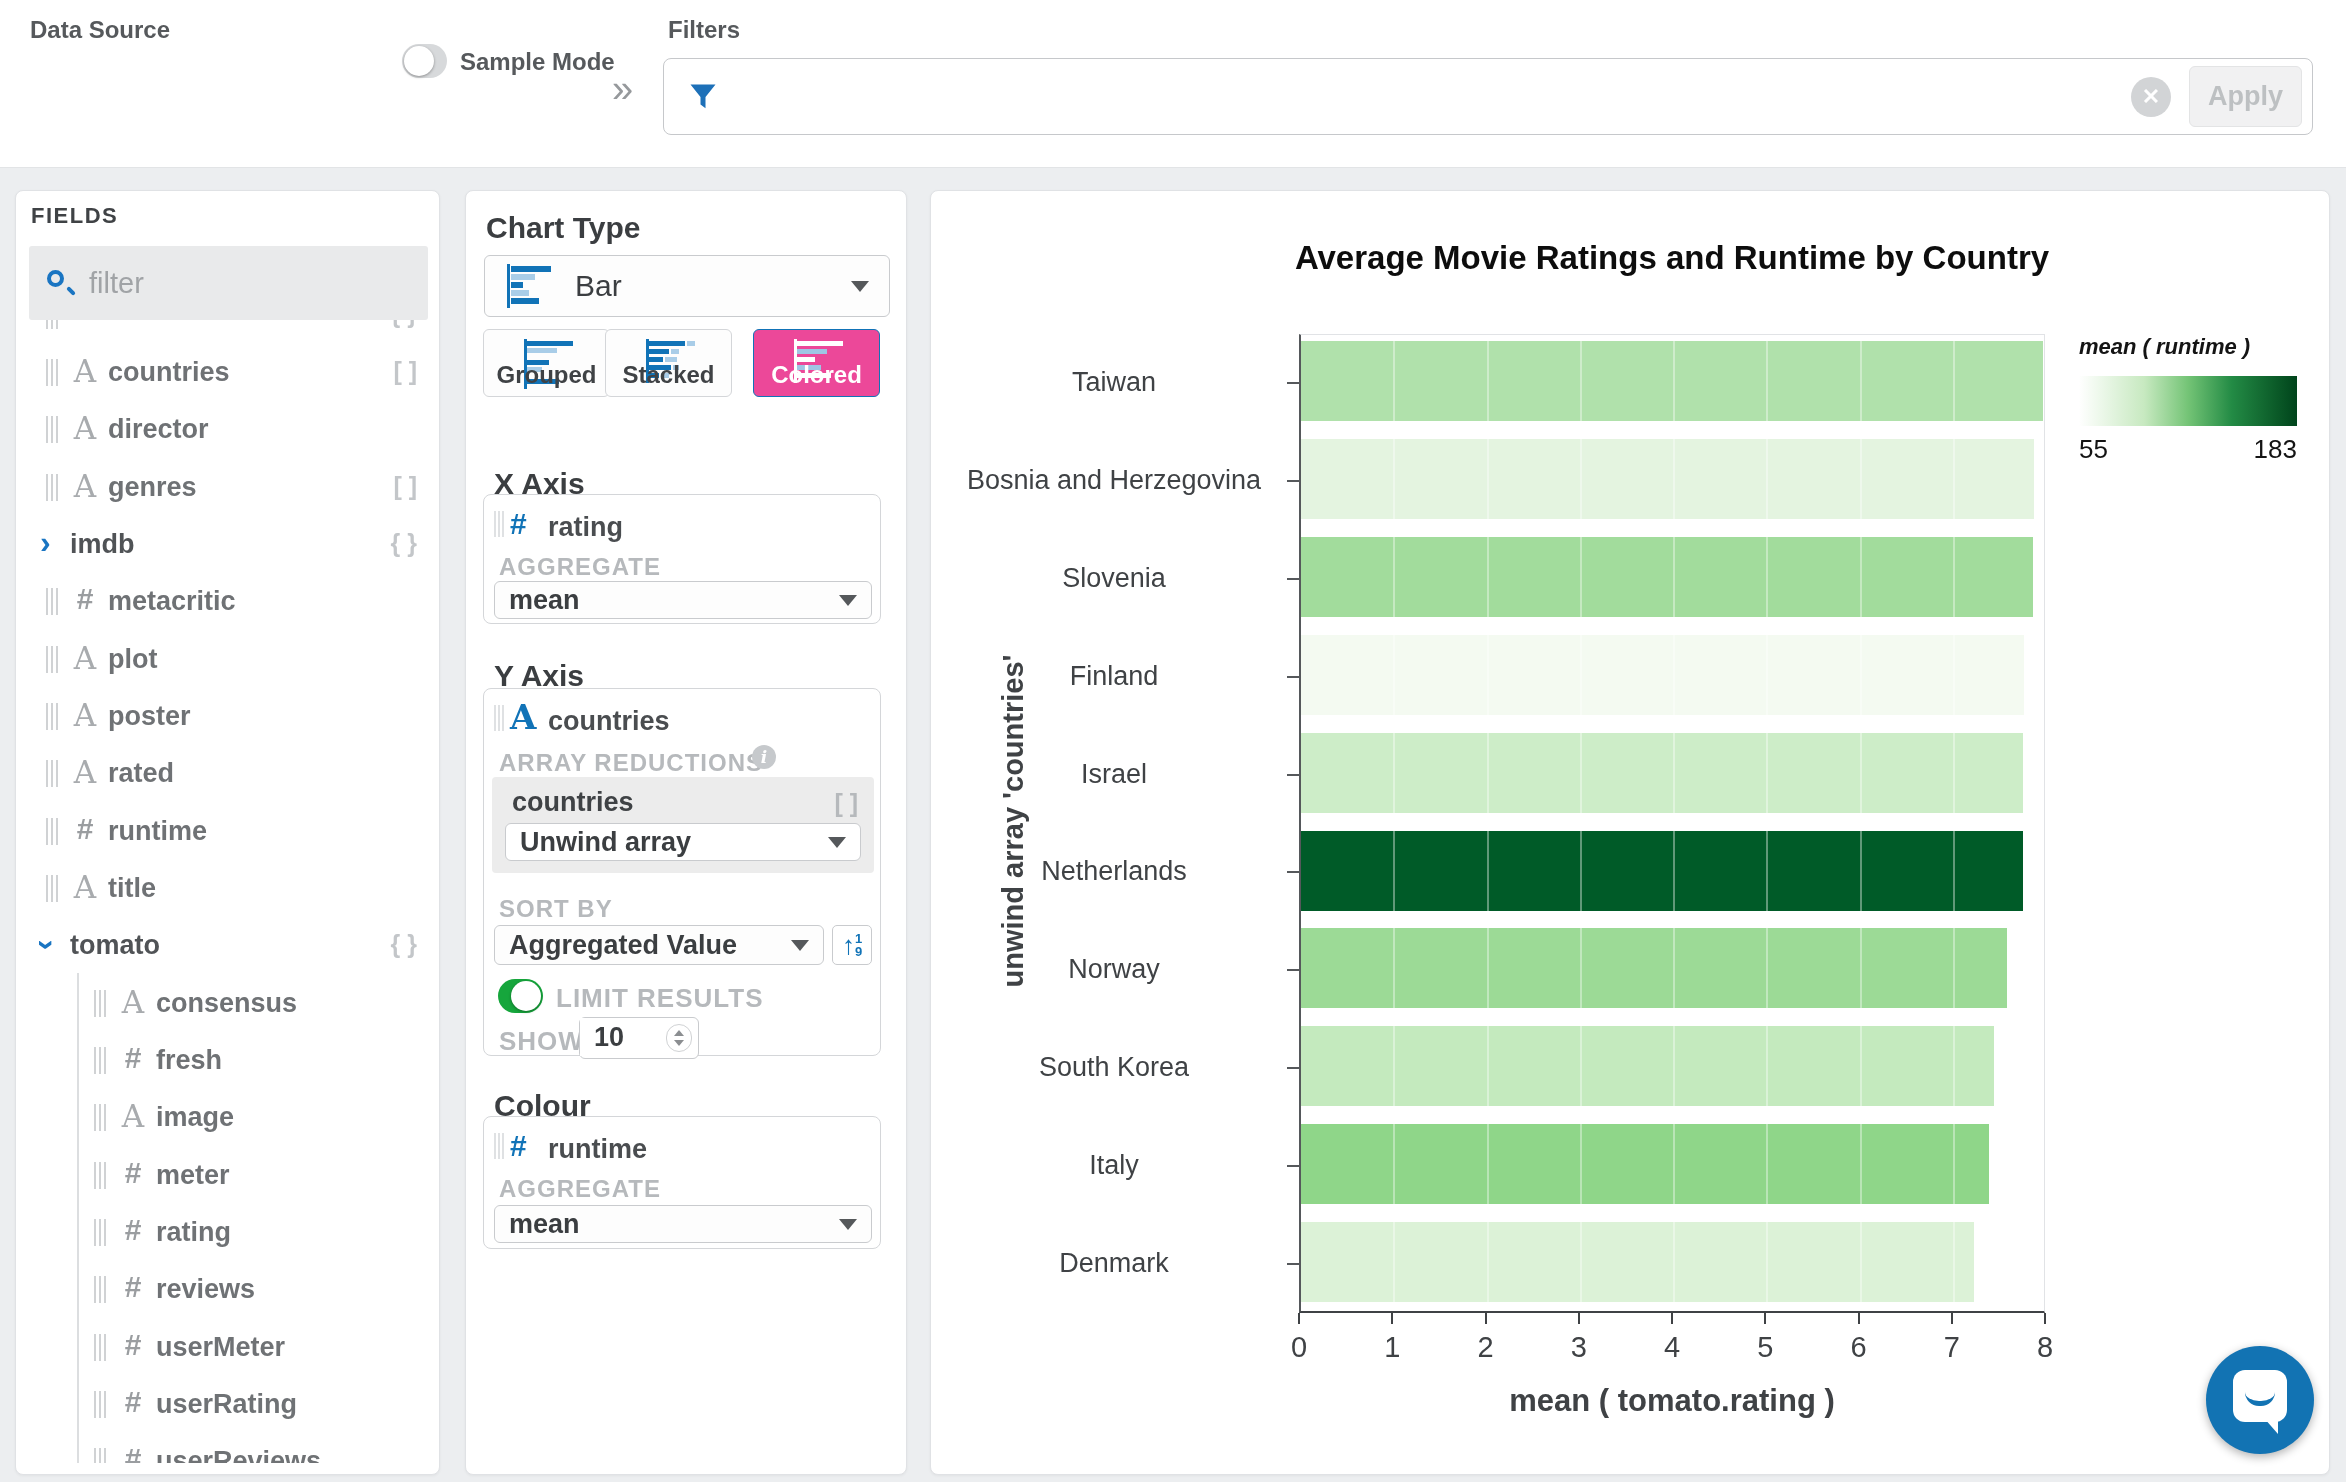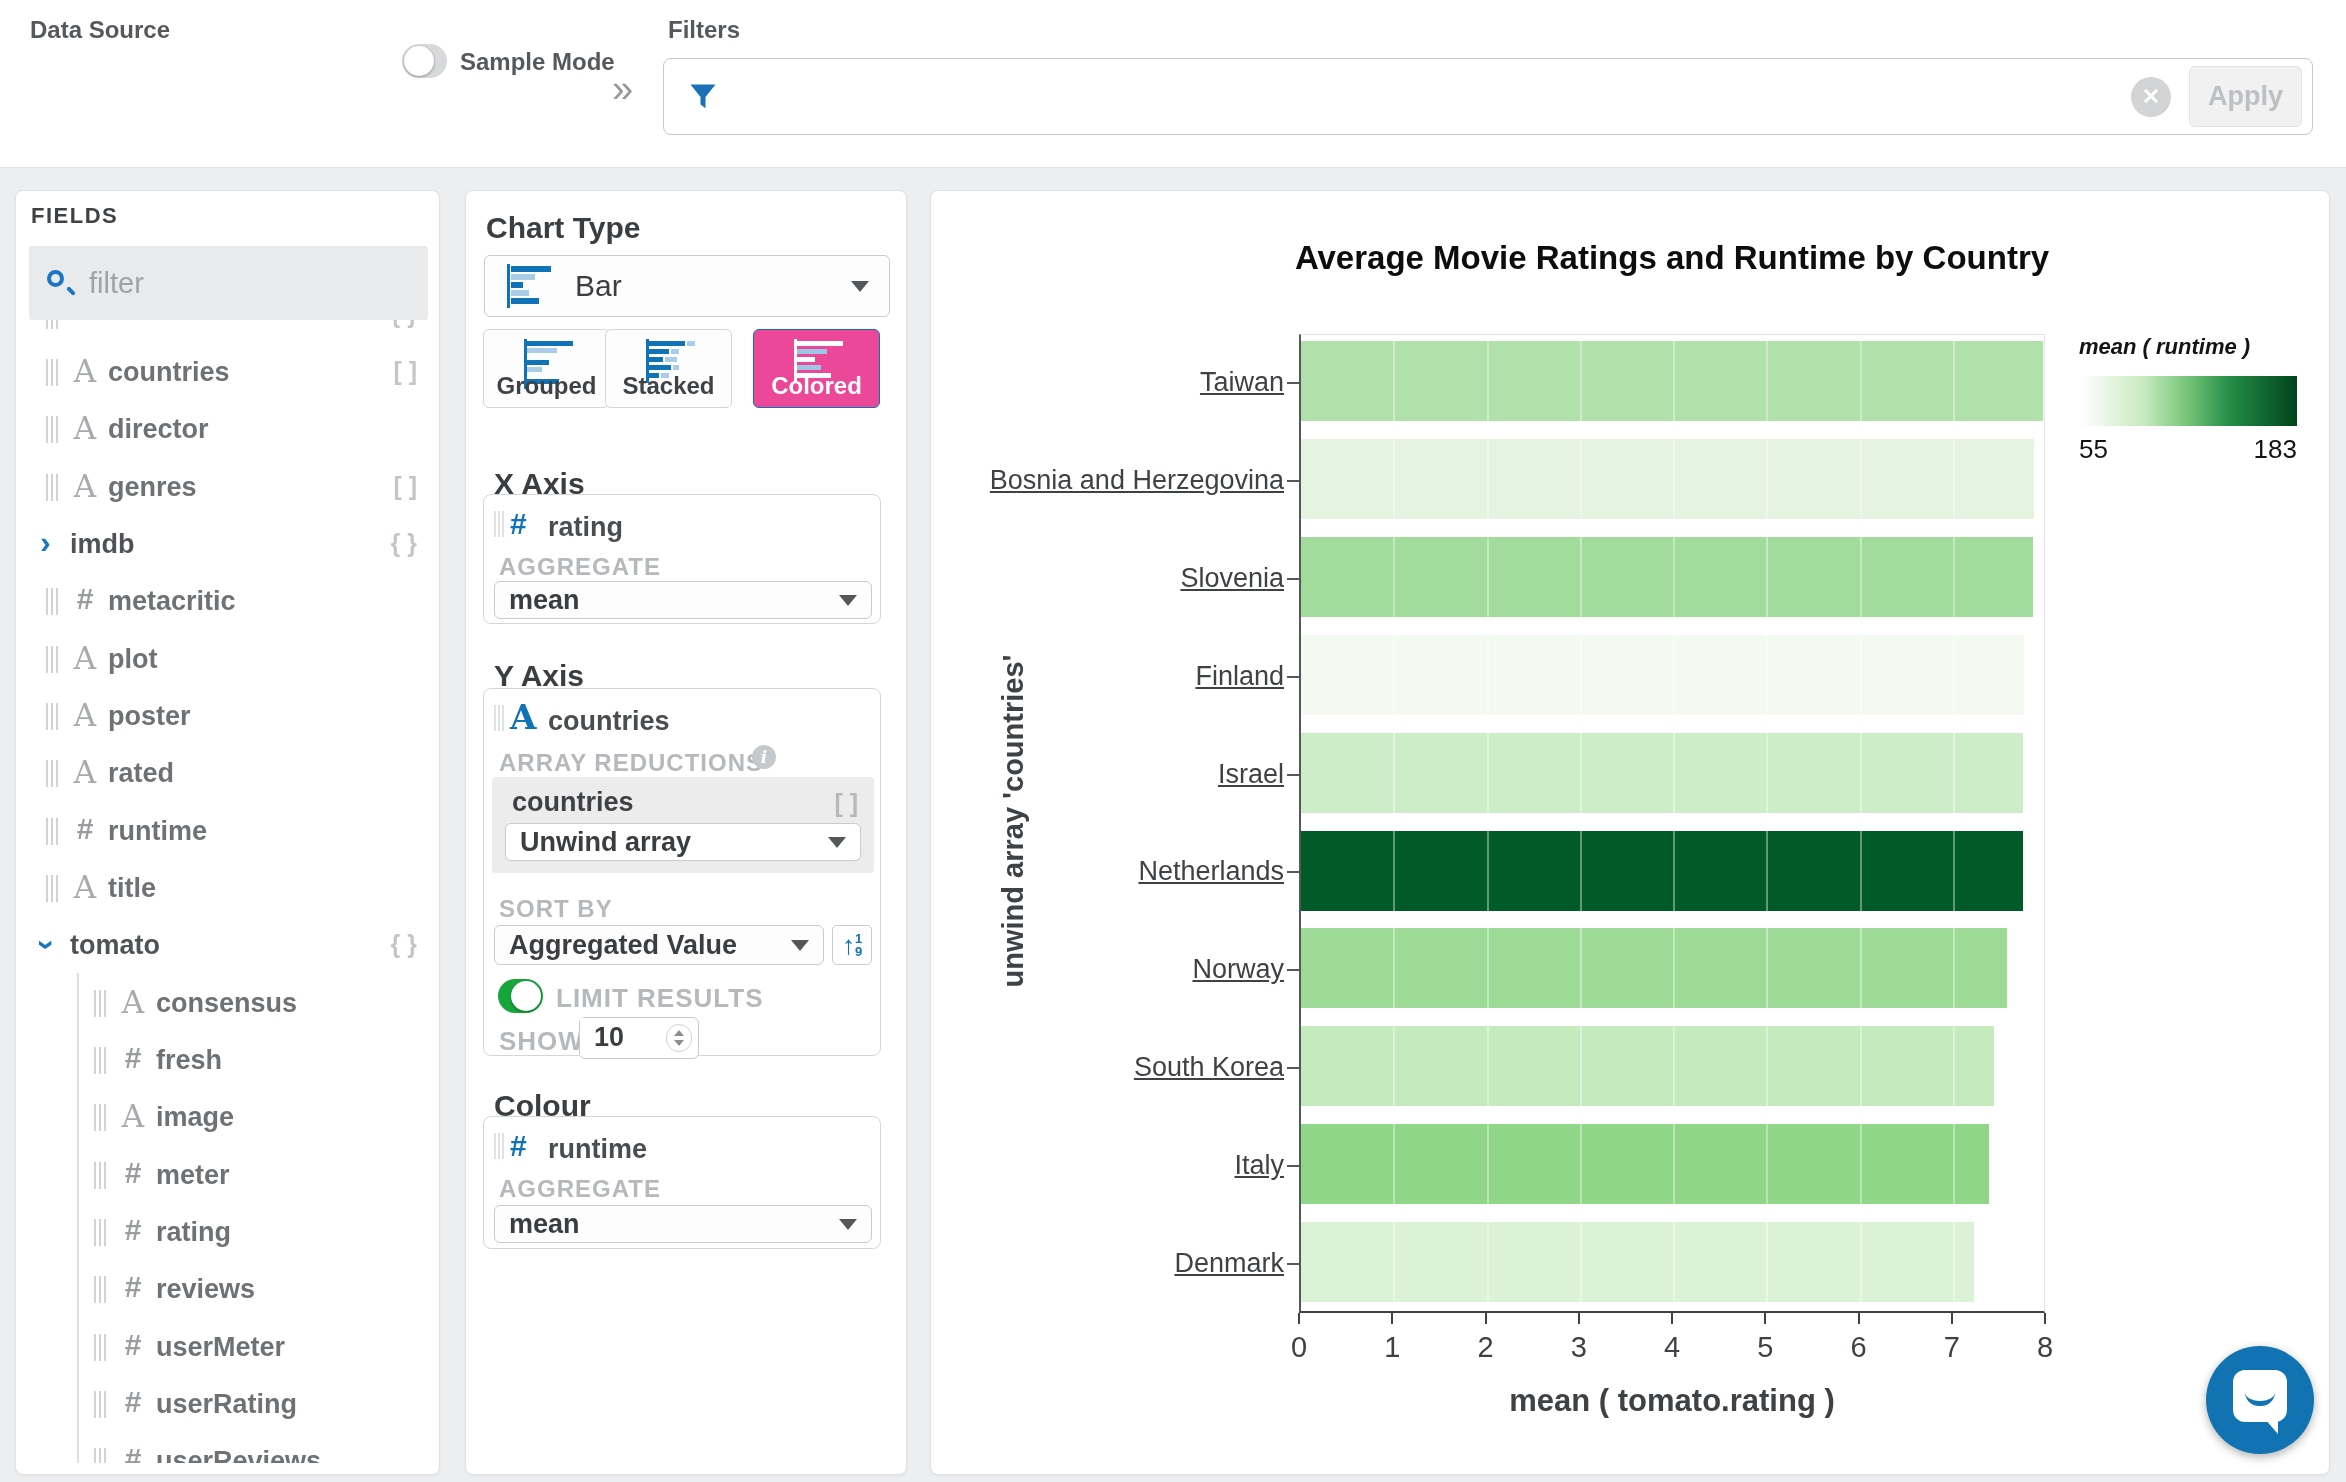--- a/index.html
+++ b/index.html
@@ -75,21 +75,21 @@
   .ctype { position:absolute; right:22px; top:13px; font-size:25px; font-weight:bold; color:#c3c6c9; }
   #nest-line { position:absolute; left:61px; top:782px; width:2px; height:490px; background:#dcdee0; z-index:0; }
 
   
   .sec-title { position:absolute; font-size:30px; font-weight:bold; color:#3b3e41; }
   .sel { background:#fdfdfd; border:1px solid #c9cbce; border-radius:6px; display:flex;
          align-items:center; cursor:pointer; }
   .sel .val { font-size:27px; font-weight:bold; color:#3b3e41; }
   #chart-type-select { position:absolute; left:18px; top:64px; width:406px; height:62px; padding:0 20px 0 14px; }
   #chart-type-select .val { font-weight:normal; font-size:30px; margin-left:20px; }
-  .variant { position:absolute; top:138px; width:127px; height:79px; background:#fdfdfd;
+  .variant { position:absolute; top:138px; width:127px; height:68px; background:#fdfdfd;
              border:1px solid #d4d6d9; border-radius:6px; cursor:pointer; text-align:center; }
   .variant .vlabel { position:absolute; bottom:7px; width:100%; font-size:24px; font-weight:bold; color:#3f4245; }
   .variant svg { margin-top:9px; }
   .variant.selected { background:#ec4899; border-color:#1173b7; }
   .variant.selected .vlabel { color:#fff; }
   .enc-card { position:absolute; left:17px; width:398px; background:#fff; border:1px solid #d4d6d9;
               border-radius:8px; }
   .enc-handle { position:absolute; left:10px; top:16px; width:2px; height:26px; background:#dfe1e3;
                 box-shadow:4px 0 0 #dfe1e3, 8px 0 0 #dfe1e3; }
   .enc-field-icon { position:absolute; left:26px; top:12px; font-size:30px; font-weight:bold; color:#1173b7; }
@@ -119,21 +119,21 @@
   .stepper .dn { bottom:5px; border-top:6px solid #8b8e91; }
 
   
   #chart-title { position:absolute; left:741px; top:48px; transform:translateX(-50%);
                  white-space:nowrap; font-size:33px; font-weight:bold; color:#0d0d0d; }
   #plot { position:absolute; left:368px; top:143px; width:746px; height:979px;
           border-top:1px solid #e1e3e6; border-right:1px solid #e1e3e6;
           border-left:2px solid #55585b; border-bottom:2px solid #3f4245; }
   .bar { position:absolute; left:0; height:80px; }
   .gridline { position:absolute; top:0; width:2px; height:100%; background:rgba(255,255,255,.38); }
-  .cat-label { position:absolute; width:340px; text-align:right; font-size:27px; color:#3f4245;text-decoration:underline; }
+  .cat-label { position:absolute; width:340px; text-align:center; font-size:27px; color:#3f4245; }
   .ytick { position:absolute; width:12px; height:2px; background:#55585b; }
   .xtick { position:absolute; width:2px; height:11px; background:#3f4245; top:1122px; }
   .xtick-label { position:absolute; top:1140px; width:60px; margin-left:-30px; text-align:center;
                  font-size:29px; color:#3f4245; }
   #xlabel { position:absolute; left:741px; top:1192px; transform:translateX(-50%); white-space:nowrap;
             font-size:31px; font-weight:bold; color:#3f4245; }
   #ylabel { position:absolute; left:82px; top:630px; transform:translate(-50%,-50%) rotate(-90deg);
             white-space:nowrap; font-size:29px; font-weight:bold; color:#3f4245; }
   #legend-title { position:absolute; left:1148px; top:143px; font-size:22px; font-weight:bold; color:#141414;font-style:italic; }
   #legend-grad { position:absolute; left:1148px; top:185px; width:218px; height:50px; }

